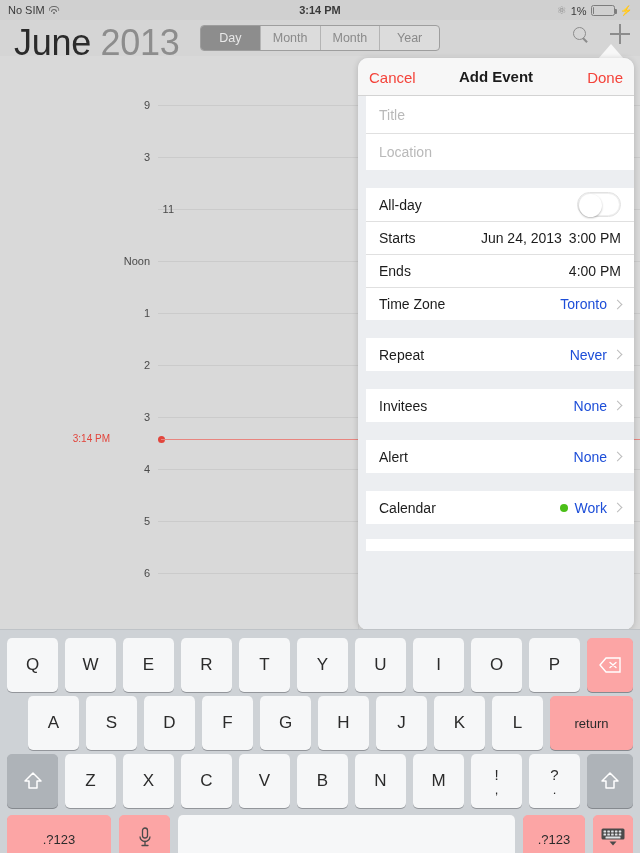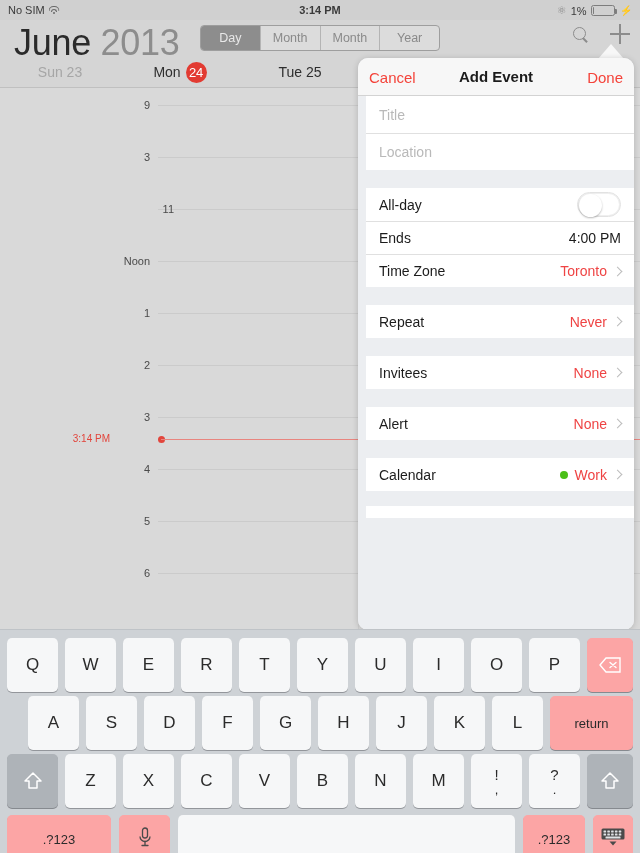--- a/index.html
+++ b/index.html
@@ -92,21 +92,21 @@
 
   .pop-body { position:absolute; top:38px; left:0; width:276px; height:534px; background:#eceef1; }
   .card { background:#ffffff;margin-left:8px; }
   .row { position:relative; height:33px; padding:0 13px; display:flex; align-items:center;
          background:#fff; }
   .row + .row { border-top:1px solid #e0e0e0; }
   .row .lbl { font-size:14px; color:#1c1c1c; }
   .row .ph  { font-size:14px; color:#b9b9b9; }
   .row .right { position:absolute; right:13px; display:flex; align-items:center; gap:7px; }
   .row .val { font-size:14px; color:#1c1c1c; }
-  .row .val.gray { color:#ef4444; }
+  .row .val.gray { color:#1d4ed8; }
   .chev { width:7px; height:7px; border-right:1.6px solid #bcbcbc; border-top:1.6px solid #bcbcbc;
           transform:rotate(45deg); }
   .gap { height:18px; background:#eceef1; }
   .gap.sm { height:15px; }
   .switch { width:44px; height:25px; border-radius:13px; background:#fff;
             border:1px solid #e2e2e2; position:relative; box-shadow:inset 0 0 0 1px #efefef; }
   .switch .knob { position:absolute; left:1px; top:1px; width:23px; height:23px; border-radius:50%;
                   background:#fff; box-shadow:0 1px 2px rgba(0,0,0,0.28); }
   .cal-dot { width:8px; height:8px; border-radius:50%; background:#4bbf18; }
 
@@ -162,35 +162,20 @@
       <div class="seg">Month</div>
       <div class="seg">Month</div>
       <div class="seg">Year</div>
     </div>
     <div class="nav-icons">
       <span class="ico-search"></span>
       <span class="ico-plus"></span>
     </div>
   </div>
 
-  <div class="dayhdr">
-    <div class="dcol dim" style="left:0px;   width:120px;">
-      <span>Sun 23</span>
-    </div>
-    <div class="dcol" style="left:120px; width:120px;">
-      <span>Mon</span>
-      <span class="dbadge">24</span>
-    </div>
-    <div class="dcol" style="left:240px; width:120px;">
-      <span>Tue 25</span>
-    </div>
-    <div class="dcol" style="left:360px; width:120px;">
-      <span>Wed 26</span>
-    </div>
-  </div>
 
   <div class="grid">
     <div class="vline" style="left:358px;"></div>
 
     <div class="hrline" style="top:17px;"></div>
     <div class="hrline" style="top:69px;"></div>
     <div class="hrline" style="top:121px;"></div>
     <div class="hrline" style="top:173px;"></div>
     <div class="hrline" style="top:225px;"></div>
     <div class="hrline" style="top:277px;"></div>
@@ -237,20 +222,27 @@
 
       <div class="gap"></div>
 
       <div class="card">
         <div class="row">
           <span class="lbl">All-day</span>
           <span class="right">
             <span class="switch">
                 <span class="knob"></span>
               </span>
+          </span>
+        </div>
+        <div class="row">
+          <span class="lbl">Starts</span>
+          <span class="right">
+            <span class="val">Jun 24, 2013</span>
+            <span class="val">3:00 PM</span>
           </span>
         </div>
         <div class="row">
           <span class="lbl">Ends</span>
           <span class="right">
             <span class="val">4:00 PM</span>
           </span>
         </div>
         <div class="row">
           <span class="lbl">Time Zone</span>

